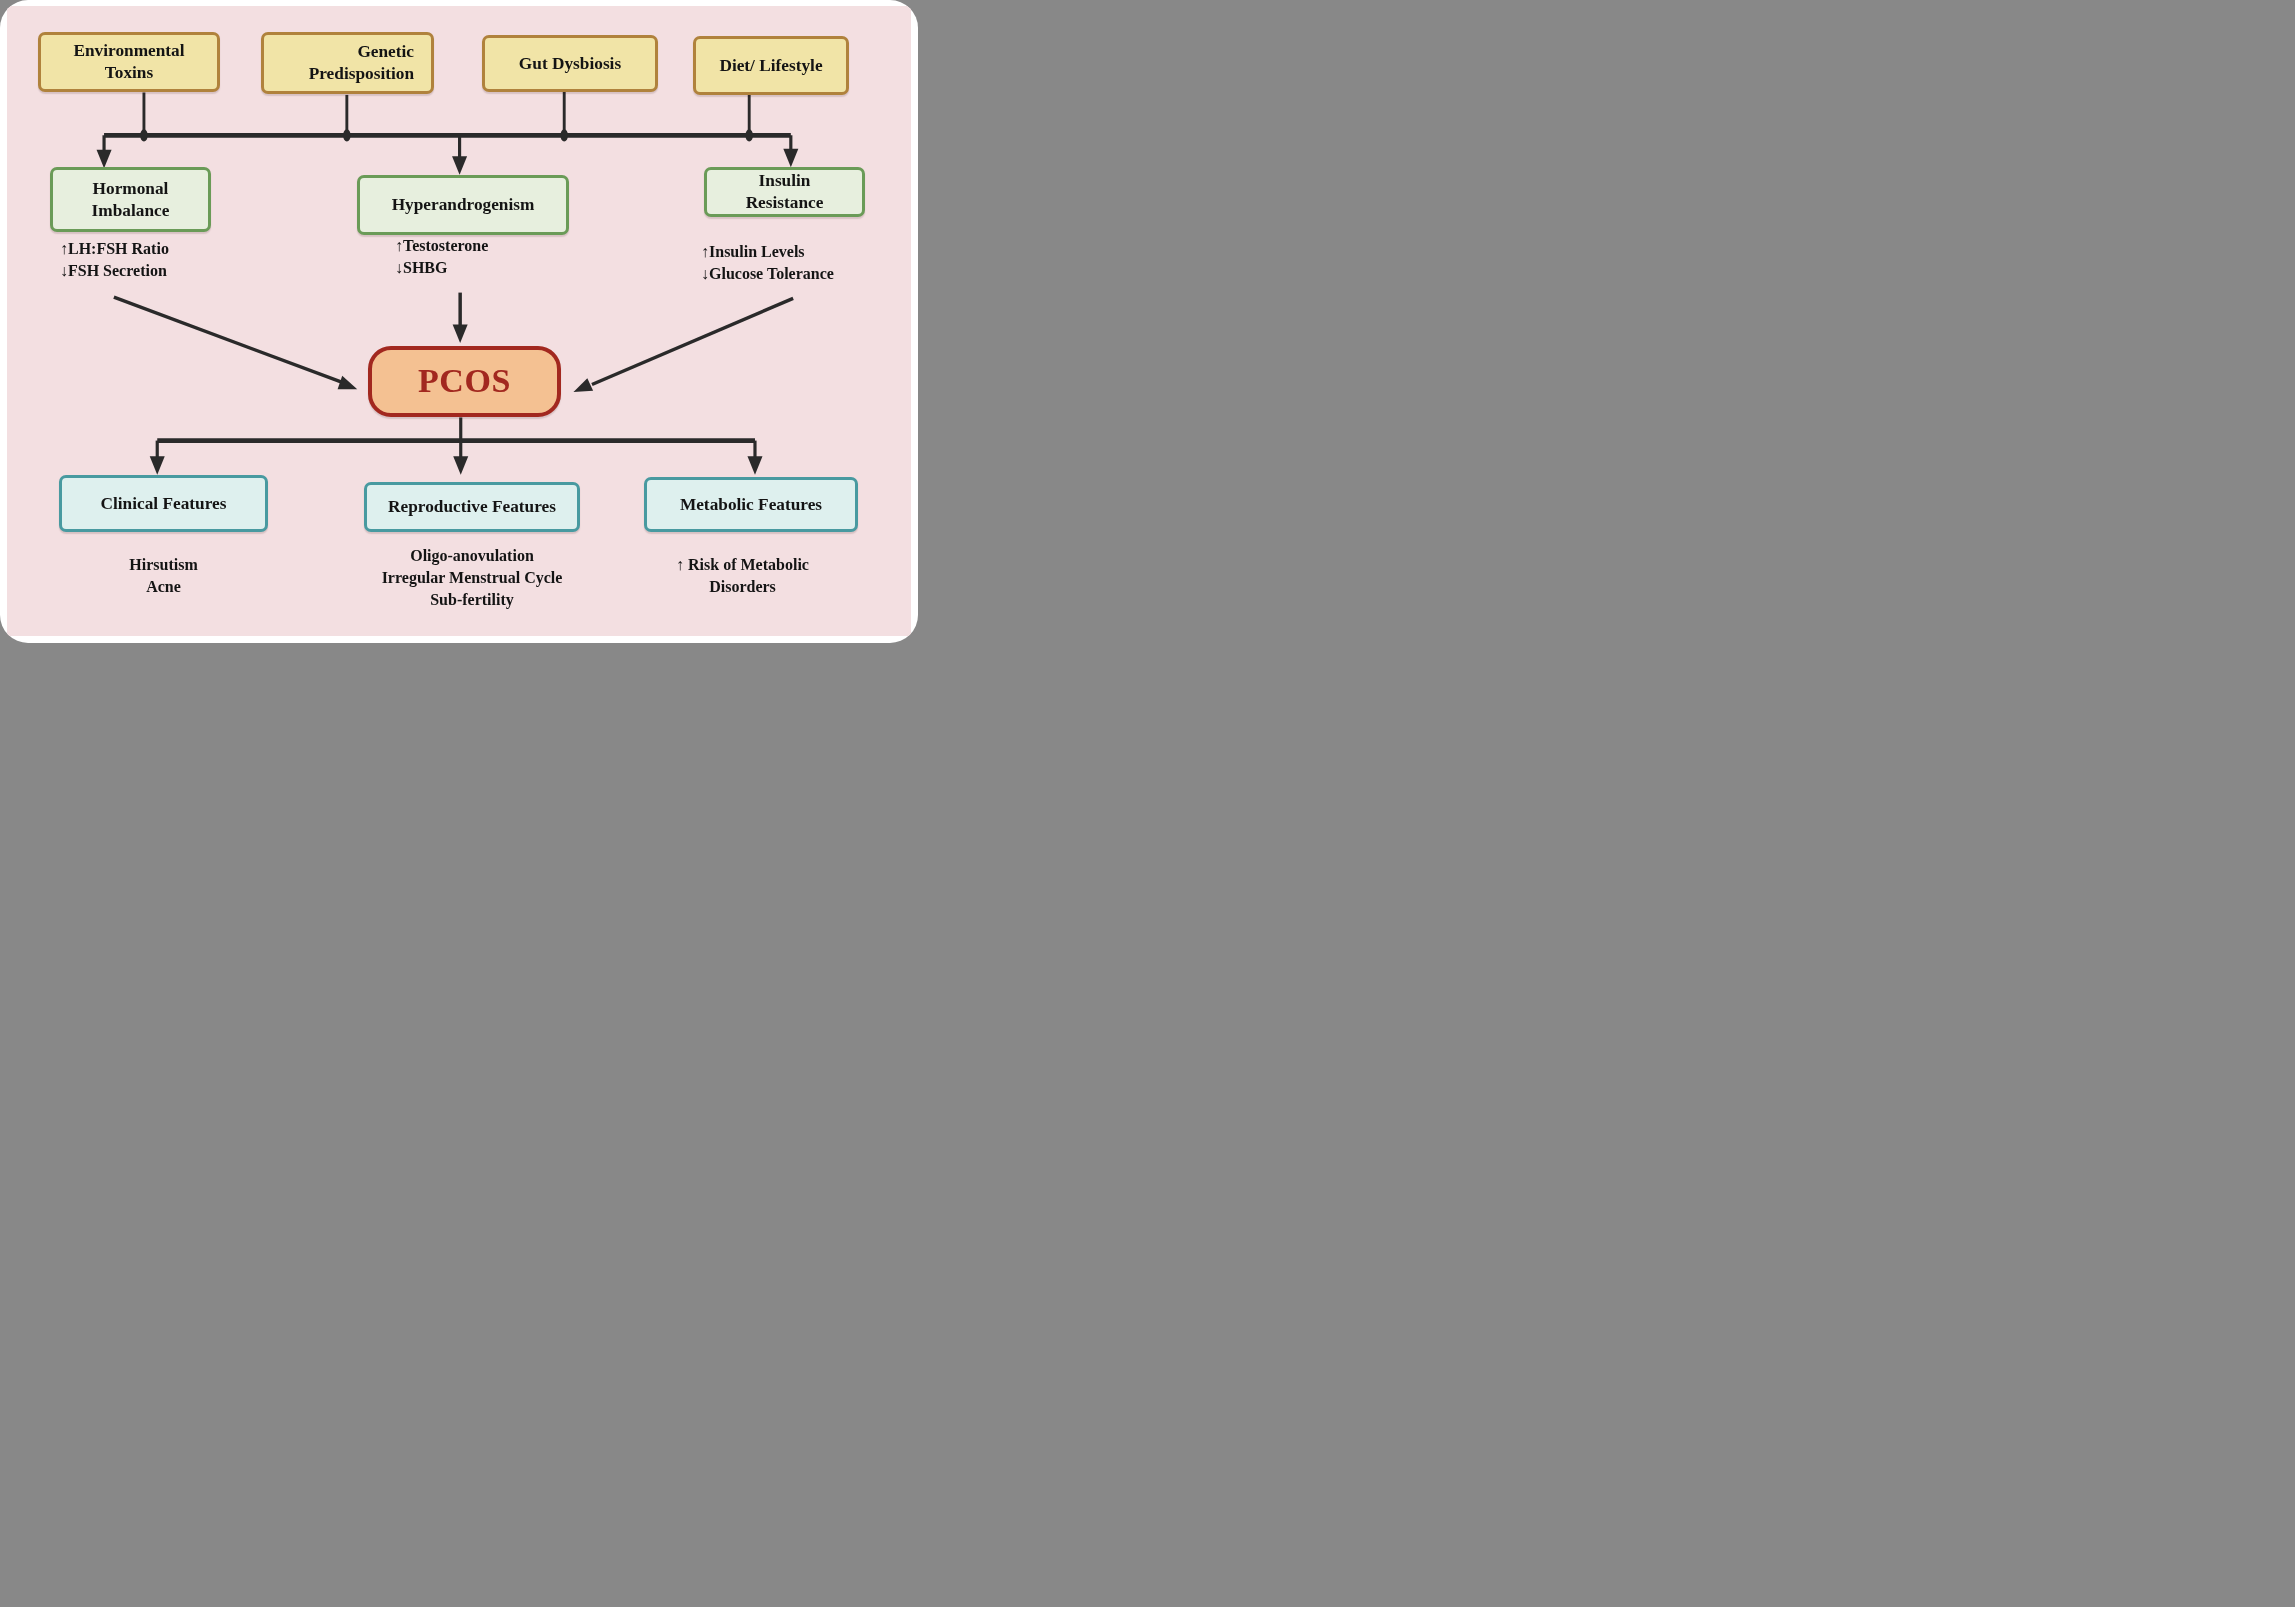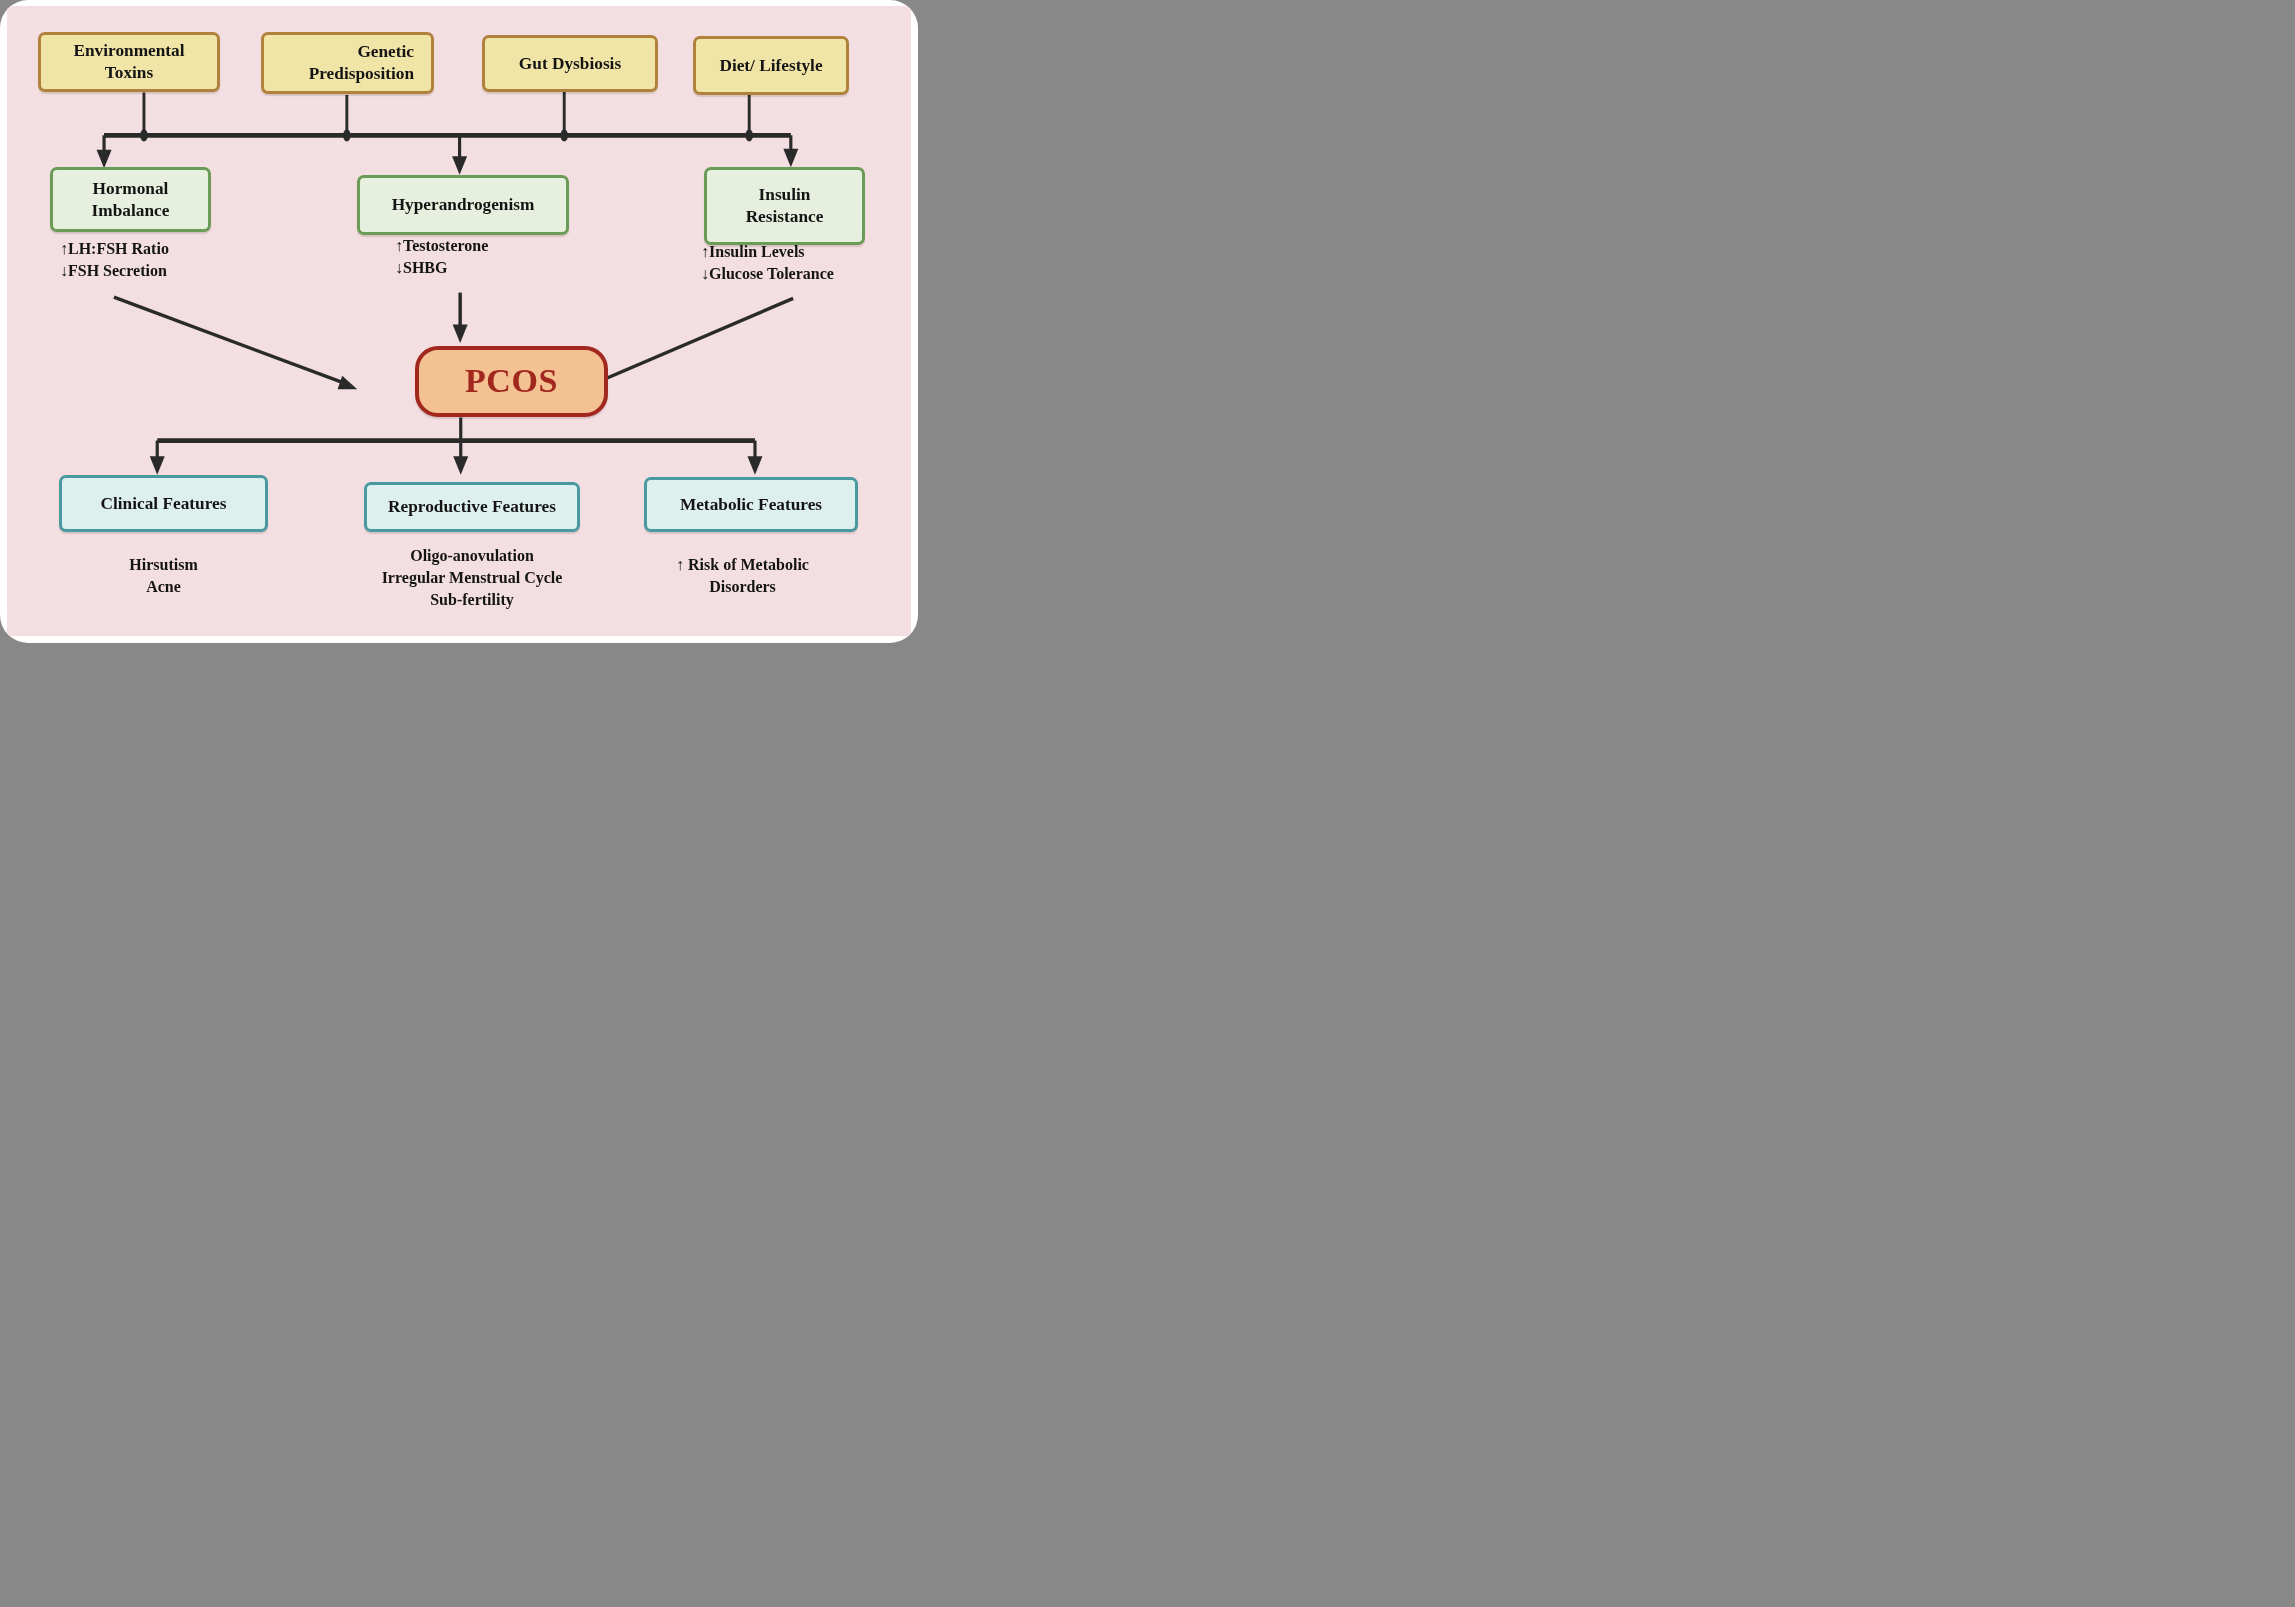--- a/index.html
+++ b/index.html
@@ -22,21 +22,21 @@
     position:absolute; display:flex; align-items:center; justify-content:center;
     text-align:center; box-sizing:border-box; font-weight:bold; color:var(--text);
     border-radius:7px; box-shadow:0 1.7px 1.2px rgba(60,30,30,0.15);
   }
   .node .lbl{display:block; line-height:1.25;}
   .cause{background:var(--cause_fill); border:3.5px solid var(--cause_border); font-size:17.3px;}
   .mech{background:var(--mech_fill); border:3.5px solid var(--mech_border); font-size:17.3px;}
   .feature{background:var(--feature_fill); border:3.5px solid var(--feature_border); font-size:17.3px;}
   .pcos{
     background:var(--pcos_fill); border:4.6px solid var(--pcos_border); border-radius:23px;
-    color:var(--pcos_text); font-size:34px; letter-spacing:0.6px;margin-left:47px;
+    color:var(--pcos_text); font-size:34px; letter-spacing:0.6px;
   }
   .notes{position:absolute; font-weight:bold; color:var(--text); font-size:16px; line-height:22px; white-space:nowrap;}
   .notes.centered{text-align:center; white-space:normal;}
   .lbl-narrow{max-width:133px;}
   .lbl-narrow2{max-width:110px;}
 </style>
 </head>
 <body>
 
 <div class="stage">
@@ -92,21 +92,21 @@
   <div class="node cause" style="left:693px; top:36px; width:156px; height:59px;">
     <span class="lbl">Diet/ Lifestyle</span>
   </div>
 
   <div class="node mech" style="left:50px; top:167px; width:161px; height:65px;font-family:Liberation Serif, serif;">
     <span class="lbl lbl-narrow2">Hormonal Imbalance</span>
   </div>
   <div class="node mech" style="left:357px; top:175px; width:212px; height:60px;">
     <span class="lbl">Hyperandrogenism</span>
   </div>
-  <div class="node mech" style="left:704px; top:167px; width:161px; height:78px;">
+  <div class="node mech" style="left:704px; top:167px; width:161px; height:50px;">
     <span class="lbl lbl-narrow2">Insulin Resistance</span>
   </div>
 
   <div class="notes" style="left:60px; top:238px;">
     <div>↑LH:FSH Ratio</div>
     <div>↓FSH Secretion</div>
   </div>
   <div class="notes" style="left:395px; top:235px;">
     <div>↑Testosterone</div>
     <div>↓SHBG</div>

